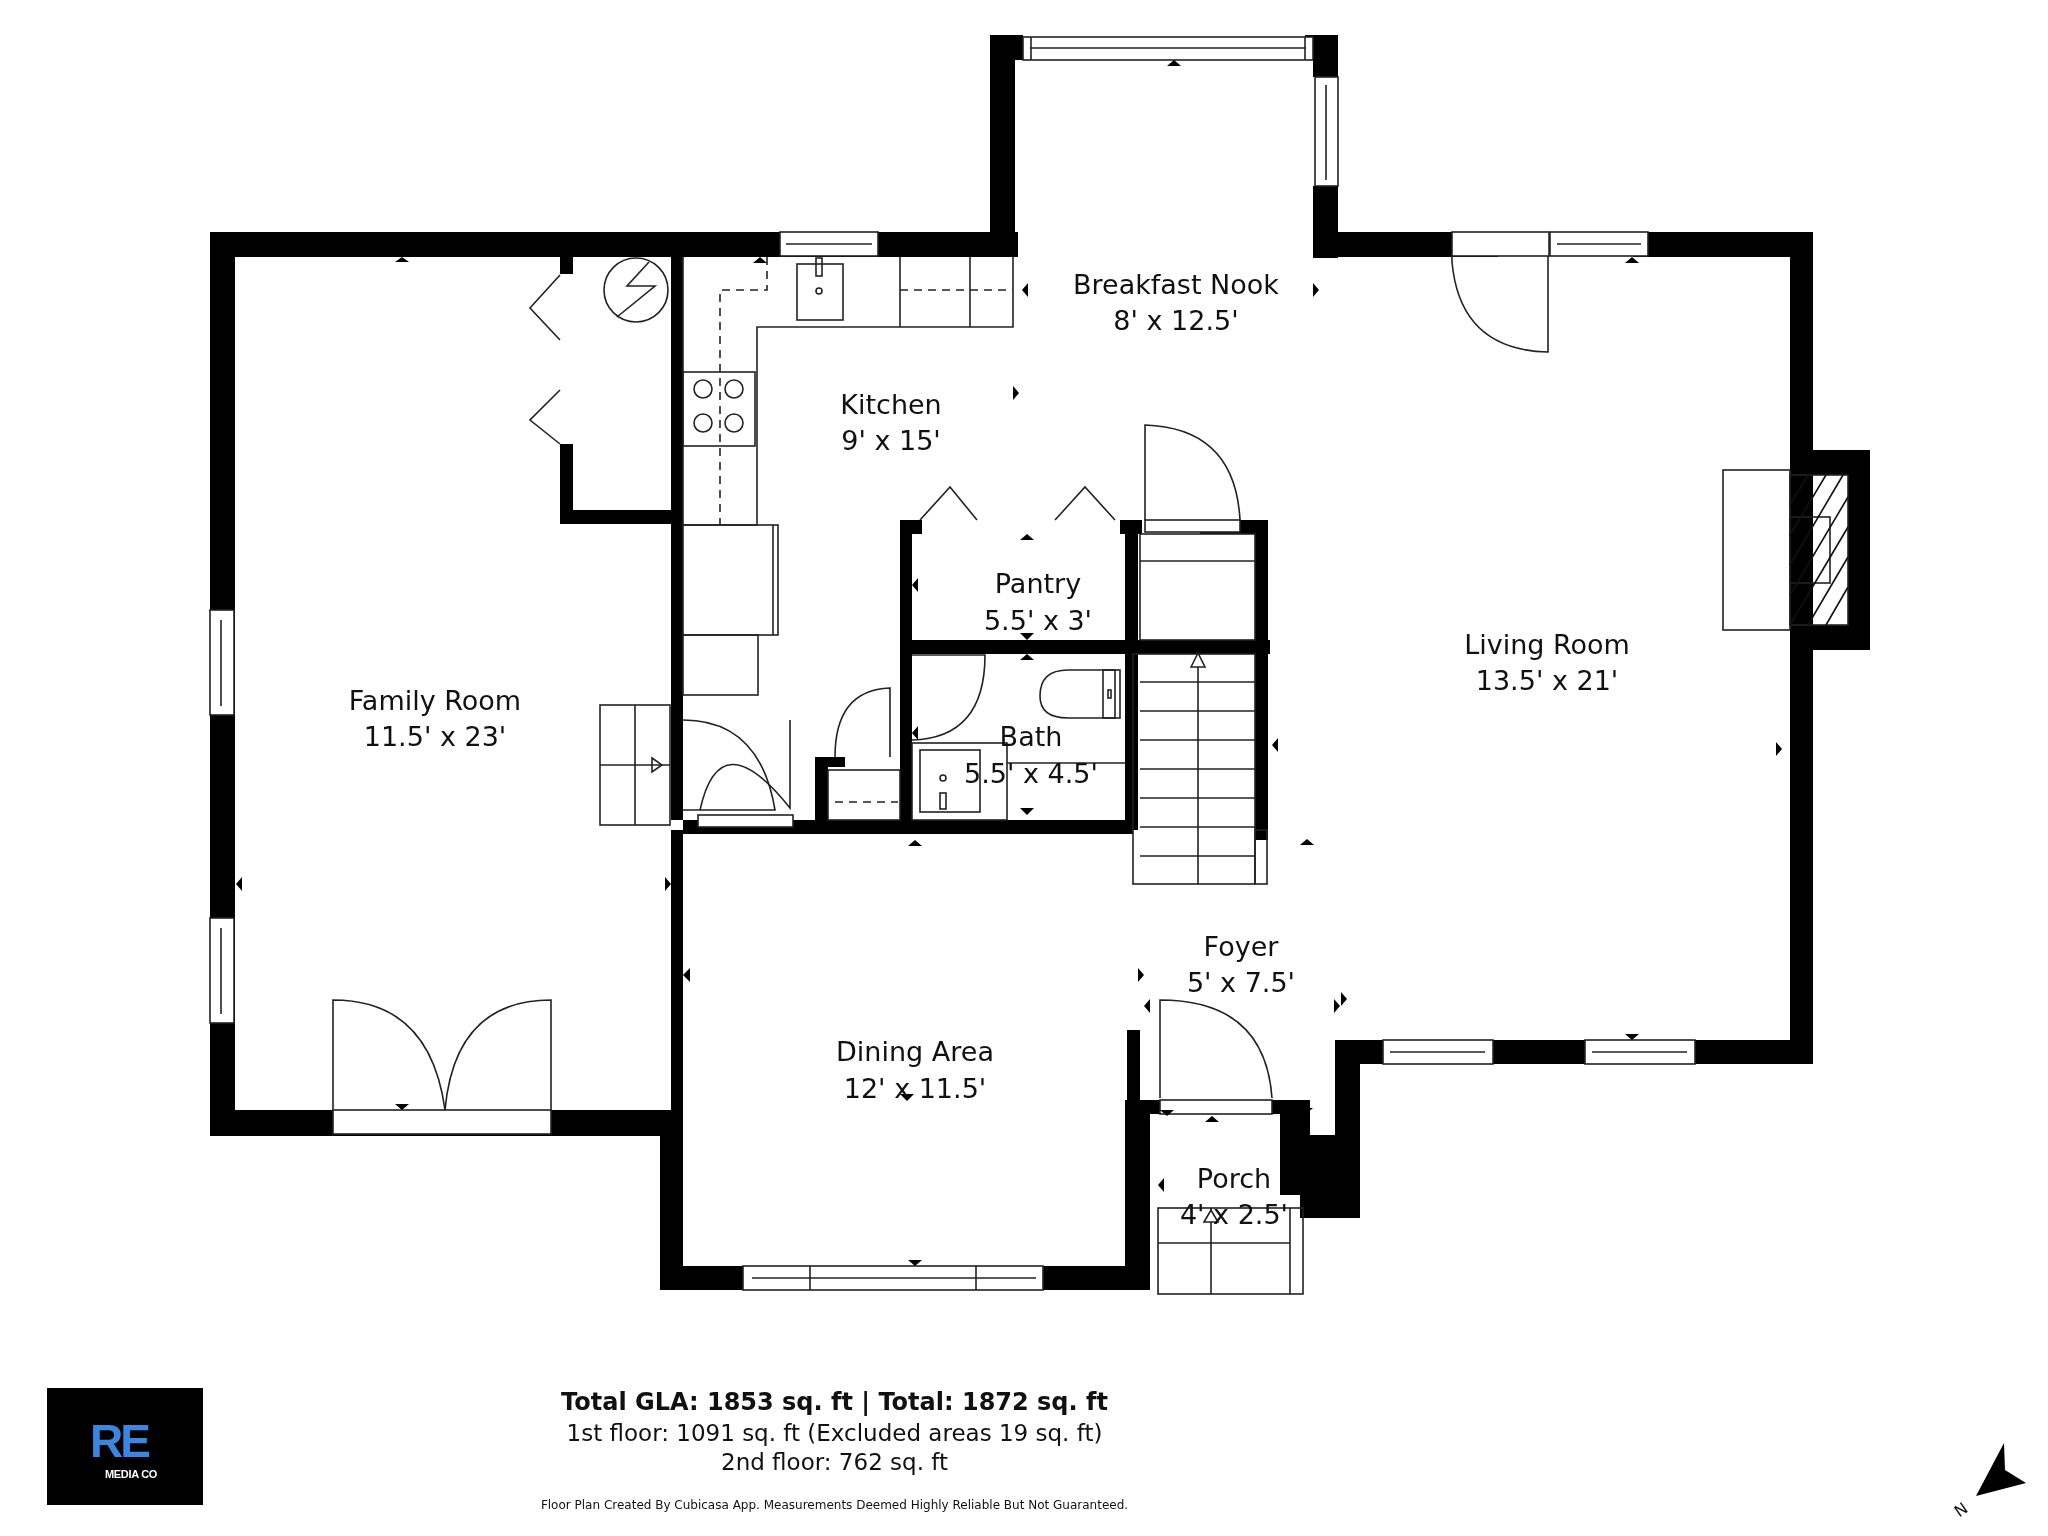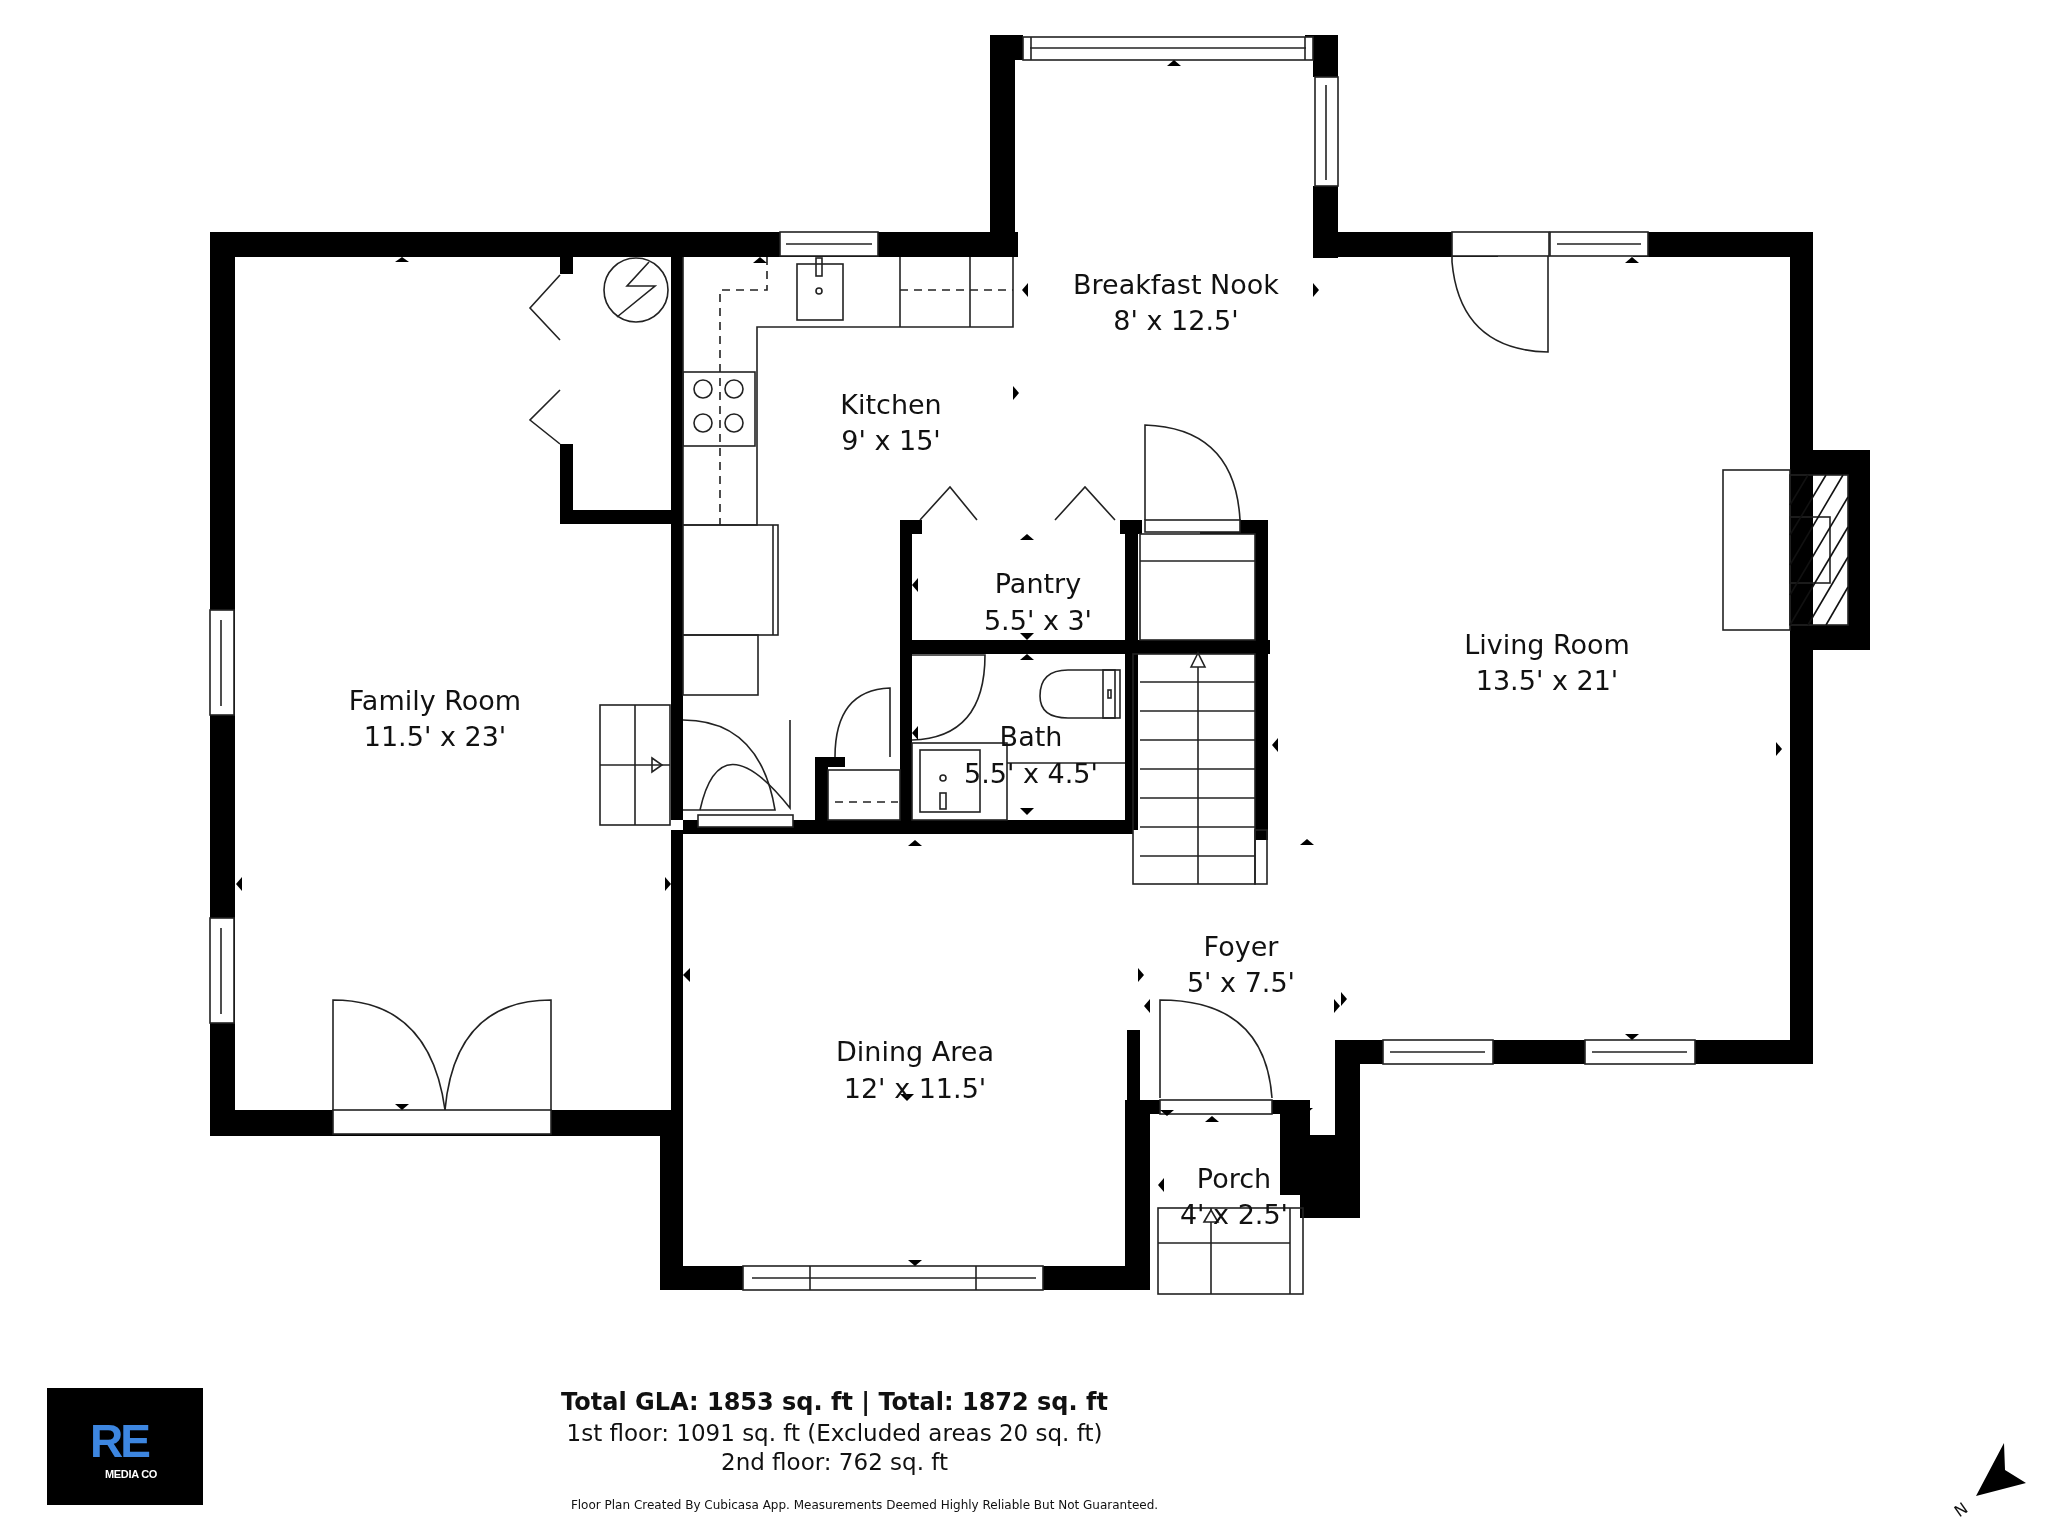--- a/index.html
+++ b/index.html
@@ -11,21 +11,21 @@
   .dash { fill: none; stroke: #222; stroke-width: 1.6; stroke-dasharray: 8 6; }
   .marker { fill: #000; }
   .room-name { font-family: "DejaVu Sans", sans-serif; font-size: 27px; fill: #111; text-anchor: middle; }
   .room-dim { font-family: "DejaVu Sans", sans-serif; font-size: 27px; fill: #111; text-anchor: middle; }
   .hatch { stroke: #111; stroke-width: 1.6; }
   .footer { position: absolute; left: 0; width: 1669px; text-align: center; color: #111; }
   .f-total { top: 1388px; font-family: "DejaVu Sans", sans-serif; font-size: 24px; font-weight: bold; }
   .f-line { font-family: "DejaVu Sans", sans-serif; font-size: 23px; }
   .f-1 { top: 1420px; }
   .f-2 { top: 1449px; }
-  .f-disclaimer { top: 1498px; font-family: "DejaVu Sans", sans-serif; font-size: 12px; margin-left: 30px; }
+  .f-disclaimer { top: 1498px; font-family: "DejaVu Sans", sans-serif; font-size: 12px; }
   .logo { position: absolute; left: 47px; top: 1388px; width: 156px; height: 117px; background: #000; }
   .logo-mark { position: absolute; left: 0; top: 30px; width: 144px; text-align: center; font-family: "Liberation Sans", sans-serif; font-size: 46px; font-weight: bold; letter-spacing: -3px; line-height: 46px; }
   .logo-sub { position: absolute; left: 0; top: 80px; width: 168px; text-align: center; font-family: "Liberation Sans", sans-serif; font-size: 11px; color: #fff; font-weight: bold; letter-spacing: -0.3px; }
   .compass { position: absolute; left: 1930px; top: 1420px; width: 110px; height: 100px; }
 </style>
 </head>
 <body>
 
 <svg id="plan" viewBox="0 0 2048 1536" xmlns="http://www.w3.org/2000/svg">
 
@@ -306,20 +306,20 @@
     <text class="room-dim" x="1234" y="1224">4' x 2.5'</text>
   </g>
 </svg>
 
 <div class="logo">
   <div class="logo-mark"><span style="color:#3d86e0">RE</span></div>
   <div class="logo-sub">MEDIA CO</div>
 </div>
 
 <div class="footer f-total">Total GLA: 1853 sq. ft | Total: 1872 sq. ft</div>
-<div class="footer f-line f-1">1st floor: 1091 sq. ft (Excluded areas 20 sq. ft)</div>
+<div class="footer f-line f-1">1st floor: 1091 sq. ft (Excluded areas 19 sq. ft)</div>
 <div class="footer f-line f-2">2nd floor: 762 sq. ft</div>
 <div class="footer f-disclaimer">Floor Plan Created By Cubicasa App. Measurements Deemed Highly Reliable But Not Guaranteed.</div>
 
 <svg class="compass" viewBox="0 0 110 100" xmlns="http://www.w3.org/2000/svg">
   <path d="M74,23 L75,50 L96,63 L46,76 Z" fill="#000"></path>
   <text x="25" y="96" font-family="DejaVu Sans, sans-serif" font-size="16" fill="#111" transform="rotate(-35 30 90)">N</text>
 </svg>
 
 </body></html>

